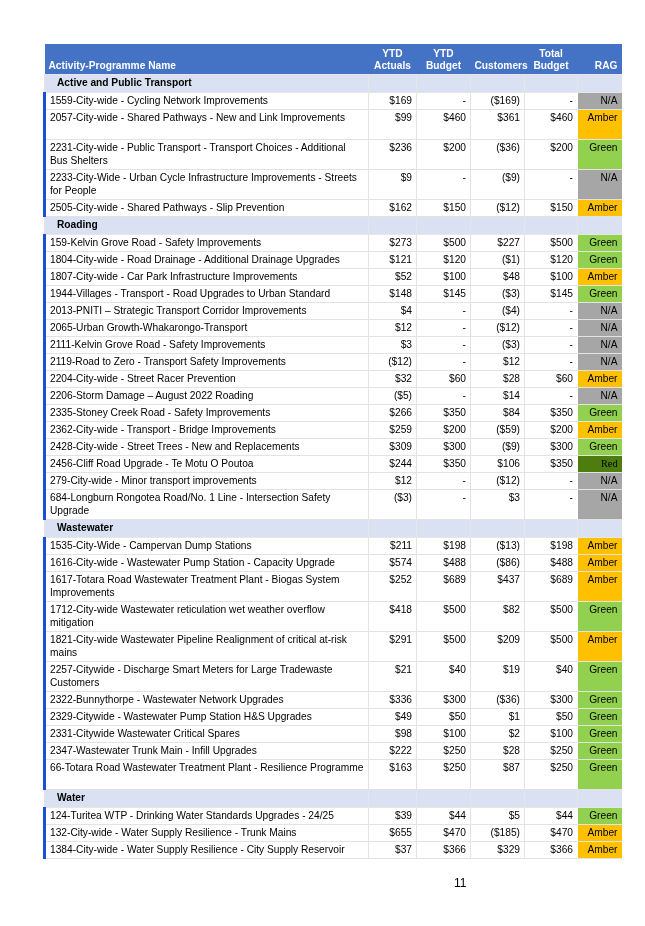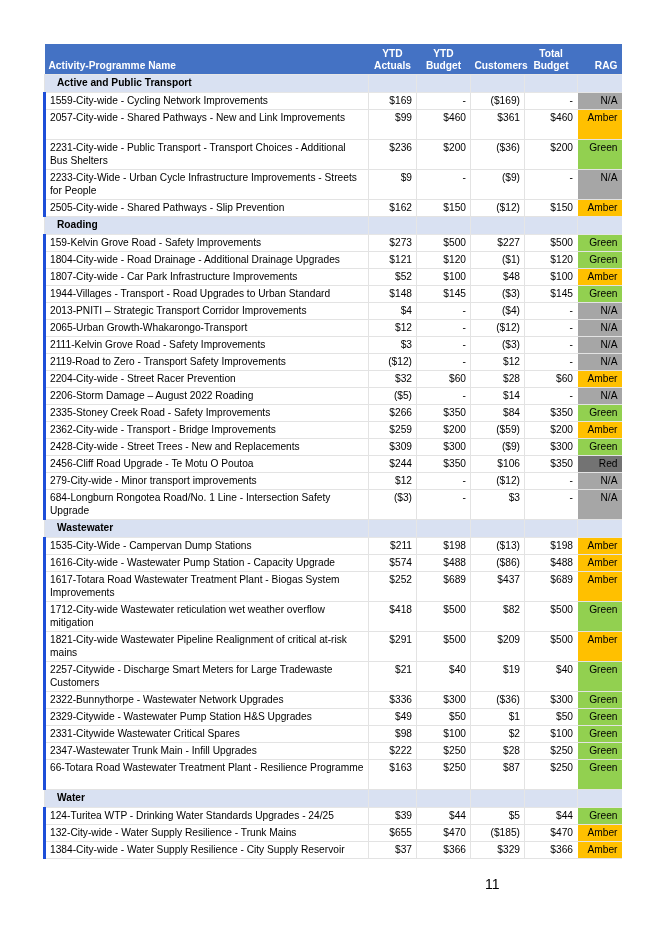--- a/index.html
+++ b/index.html
@@ -24,23 +24,23 @@
   tr.section td.rsep { border-left: 1px solid #e6e6e6; }
   td { padding: 1px 4px; line-height: 13px; vertical-align: top;
        border-bottom: 1px solid #e3e3e3; border-left: 1px solid #e3e3e3; }
   td.name { border-left: 3px solid #1d4ed8; }
   td.num { text-align: right; }
   td.rag { text-align: right; border-left: 1px solid #fff; }
   tr.item td { height: 14px; }
   tr.item.tall td { height: 27px; }
   .rag-green { background: #92d050; }
   .rag-amber { background: #ffc000; }
-  .rag-red { background: #737373; }
+  .rag-red { background: #4d7c0f; font-family: Liberation Serif, serif; }
   .rag-na { background: #a6a6a6; }
-  .pagenum { position: absolute; left: 485px; top: 876px; font-size: 14px; }
+  .pagenum { position: absolute; left: 454px; top: 876px; font-size: 12px; }
 </style>
 </head>
 <body>
 
 <div class="page">
   <table>
     <colgroup>
       <col class="c-name">
         <col class="c-act">
         <col class="c-bud">

